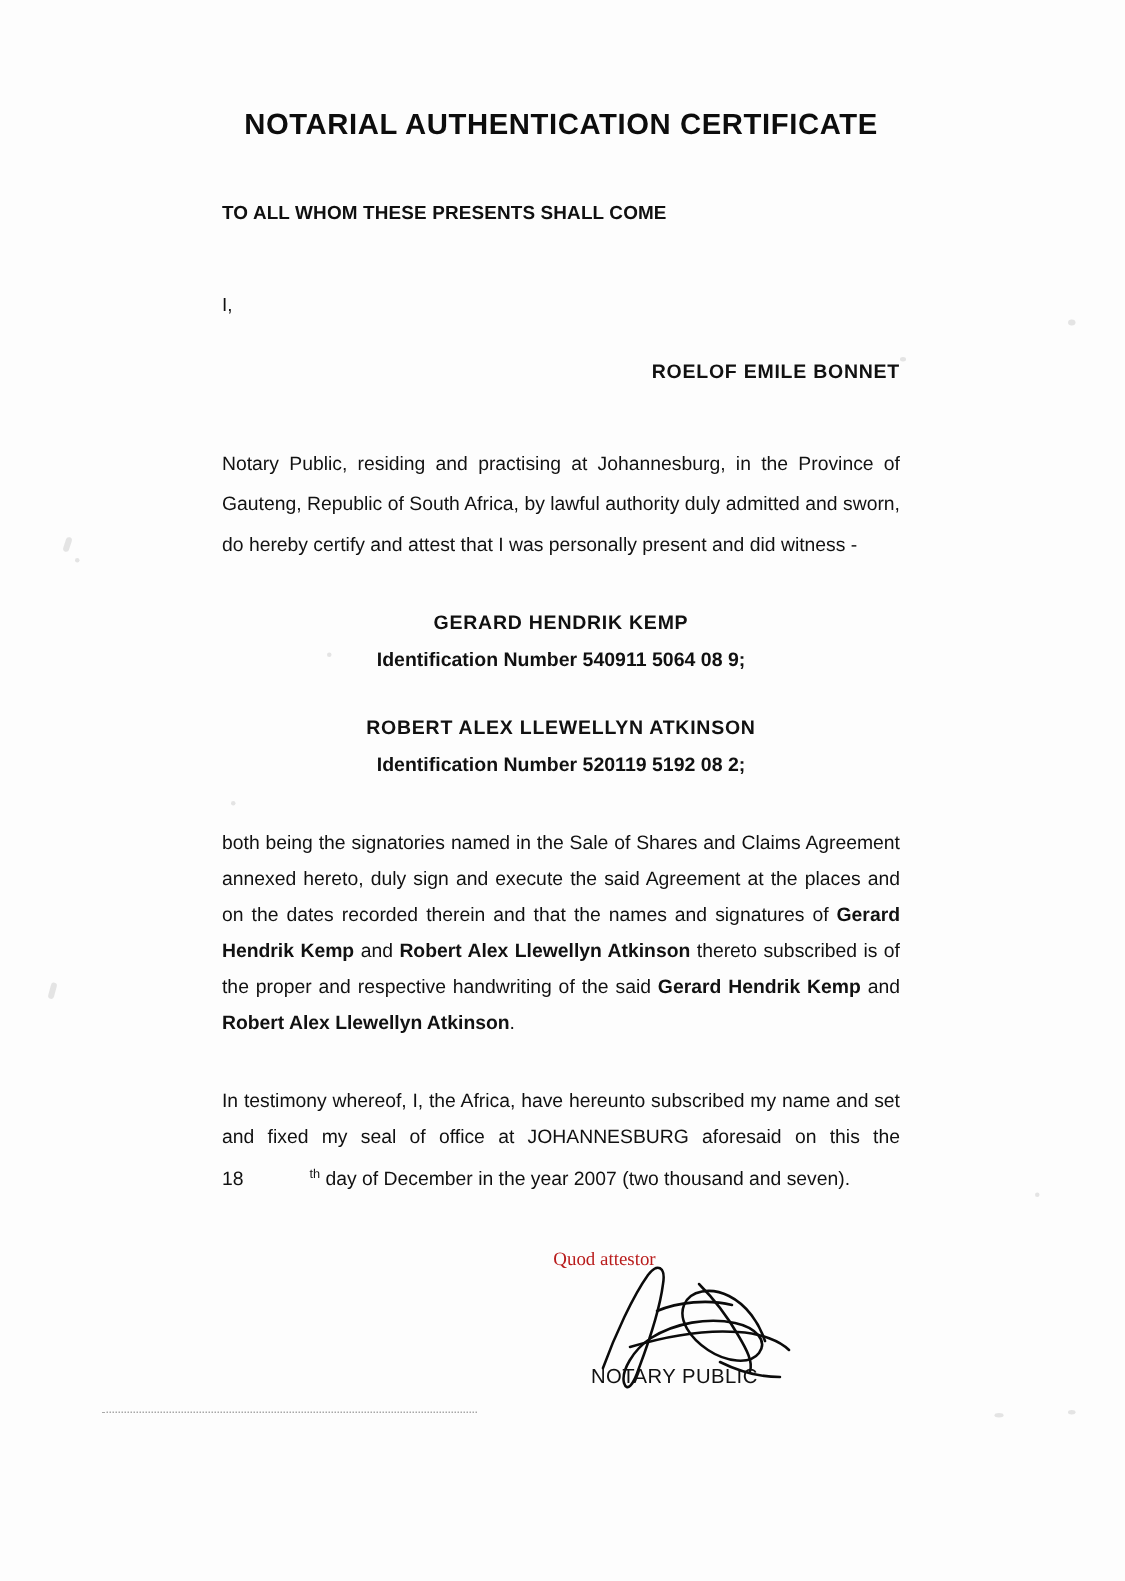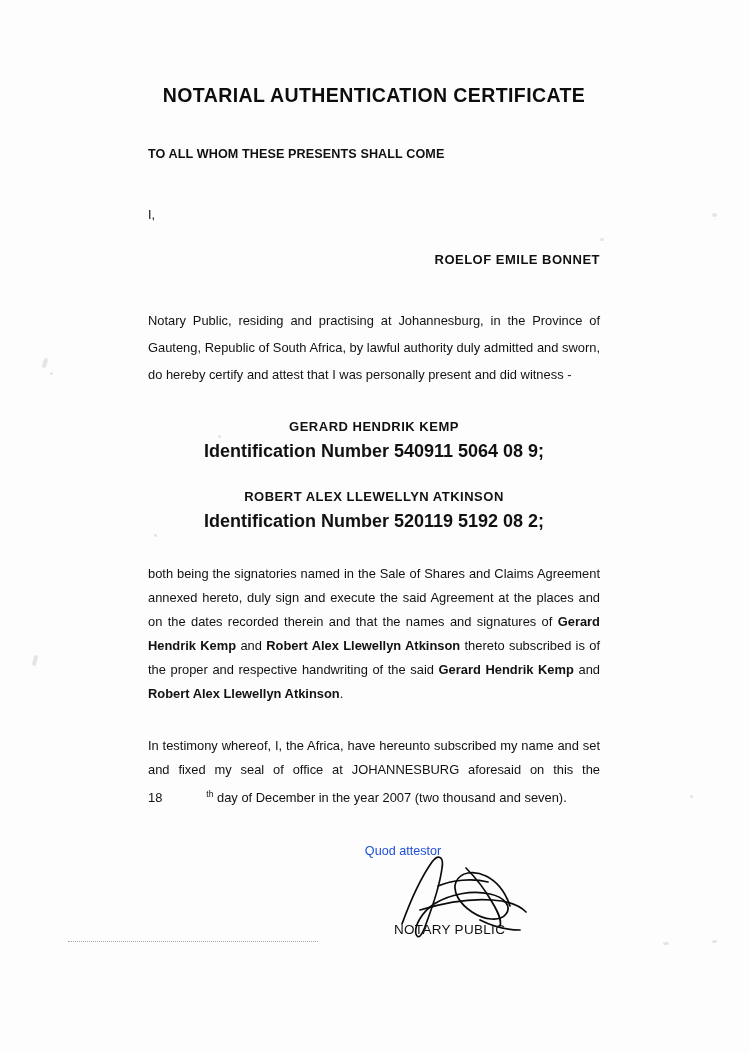--- a/index.html
+++ b/index.html
@@ -22,21 +22,21 @@
   }
   .scan-noise {
     position: absolute;
     border-radius: 50%;
     background: #cfcfcf;
     opacity: .55;
   }
   .content {
     position: absolute;
     left: 148px;
-    top: 12px;
+    top: 0;
     width: 452px;
   }
   .doc-title {
     margin-top: 72px;
     text-align: center;
     font-size: 19.5px;
     font-weight: bold;
     letter-spacing: .4px;
     color: #0d0d0d;
   }
@@ -70,21 +70,21 @@
     margin-top: 26px;
     text-align: center;
   }
   .party-block .pname {
     font-size: 13px;
     font-weight: bold;
     letter-spacing: .5px;
     line-height: 25px;
   }
   .party-block .pid {
-    font-size: 18px;
+    font-size: 13px;
     font-weight: bold;
     line-height: 25px;
   }
   .party-block.second { margin-top: 20px; }
   .bodypara {
     margin-top: 28px;
     font-size: 12.9px;
     line-height: 24px;
     text-align: justify;
   }
@@ -98,21 +98,22 @@
   sup { font-size: 8.5px; vertical-align: super; padding-left: 44px; }
   .signature-area {
     position: relative;
     margin-top: 34px;
     height: 120px;
   }
   .quod {
     text-align: center;
     font-size: 12.6px;
     padding-left: 58px;
-    color: #1d4ed8;
+    color: #b91c1c;
+    font-family: Liberation Serif, serif;
   }
   .notary-public-label {
     position: absolute;
     left: 246px;
     top: 78px;
     font-size: 13.5px;
     font-weight: normal;
     letter-spacing: .3px;
   }
   .sigsvg {

